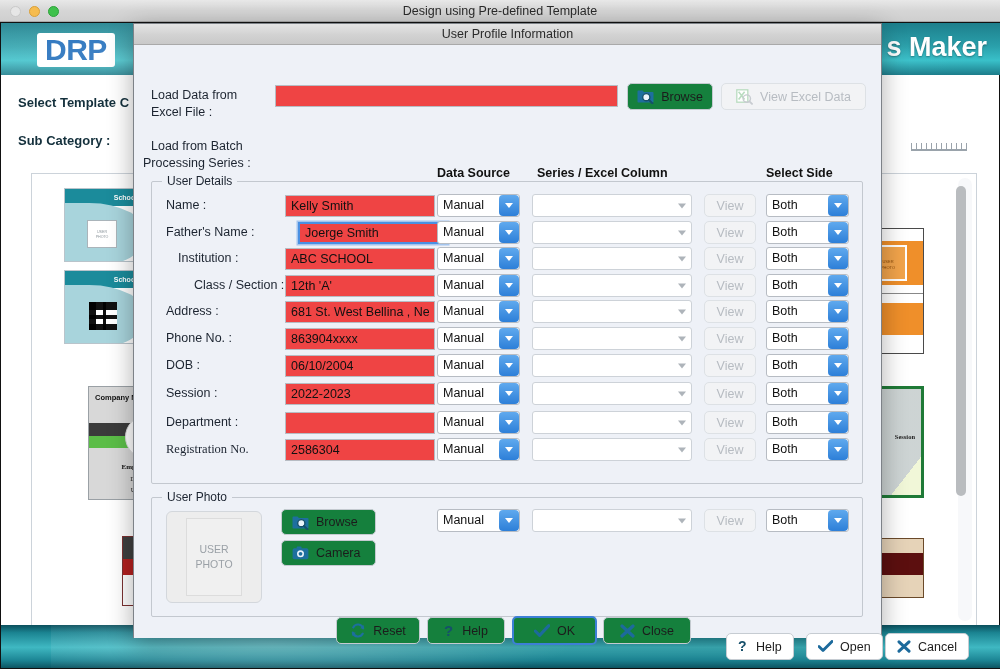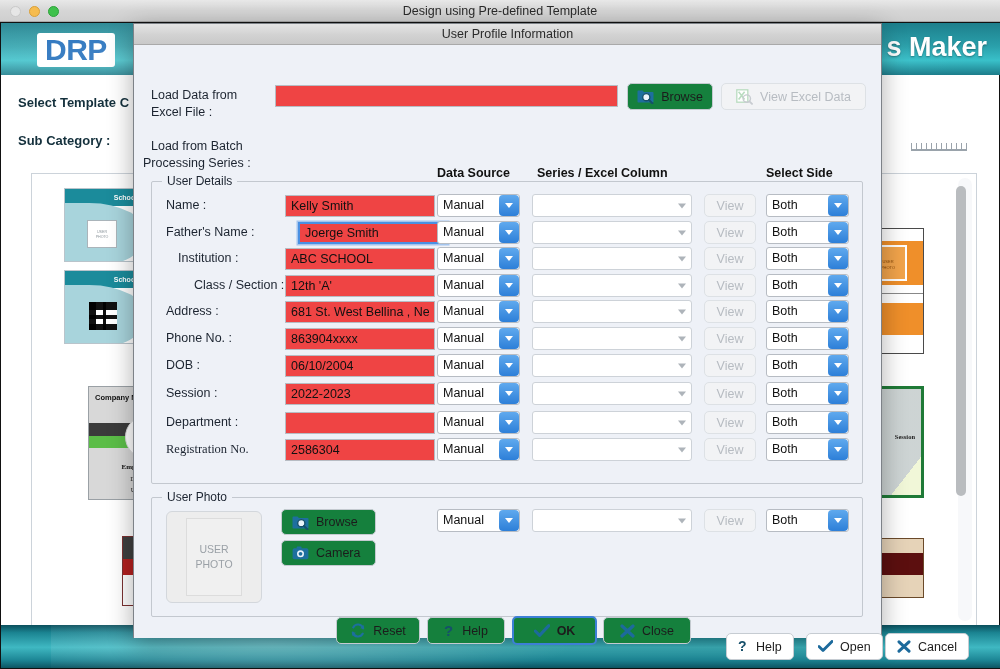--- a/index.html
+++ b/index.html
@@ -189,21 +189,21 @@
     white-space: nowrap; overflow: hidden;
   }
   .f-input.focused { border: 2px solid #4a90e2; box-shadow: 0 0 0 1.5px rgba(74,144,226,.45); }
 
   .btn {
     position: absolute; background: #15803d; border: 1px solid #c4cad0; border-radius: 5px;
     display: flex; align-items: center; justify-content: center; gap: 7px;
     font-size: 12.5px; color: #1c1c1c; cursor: default;
   }
   .btn.disabled { background:#f2f3f5; border-color:#dde1e5; color:#b7bcc2; }
-  .btn.focus { border: 2px solid #3d7fd6; font-weight: bold; }
+  .btn.focus { border: 2px solid #3d7fd6; }
 
   
   .combo {
     position: absolute; height: 23px; background:#fff; border:1px solid #b7bcc3;
     border-radius: 3px; font-size: 12.5px; color:#111; padding-left: 5px;
     line-height: 21px; overflow:hidden;
   }
   .combo .arrowbtn {
     position: absolute; right: 0; top: 0; width: 20px; height: 100%;
     background: linear-gradient(to bottom,#5fa9ee,#2d7fd8);

